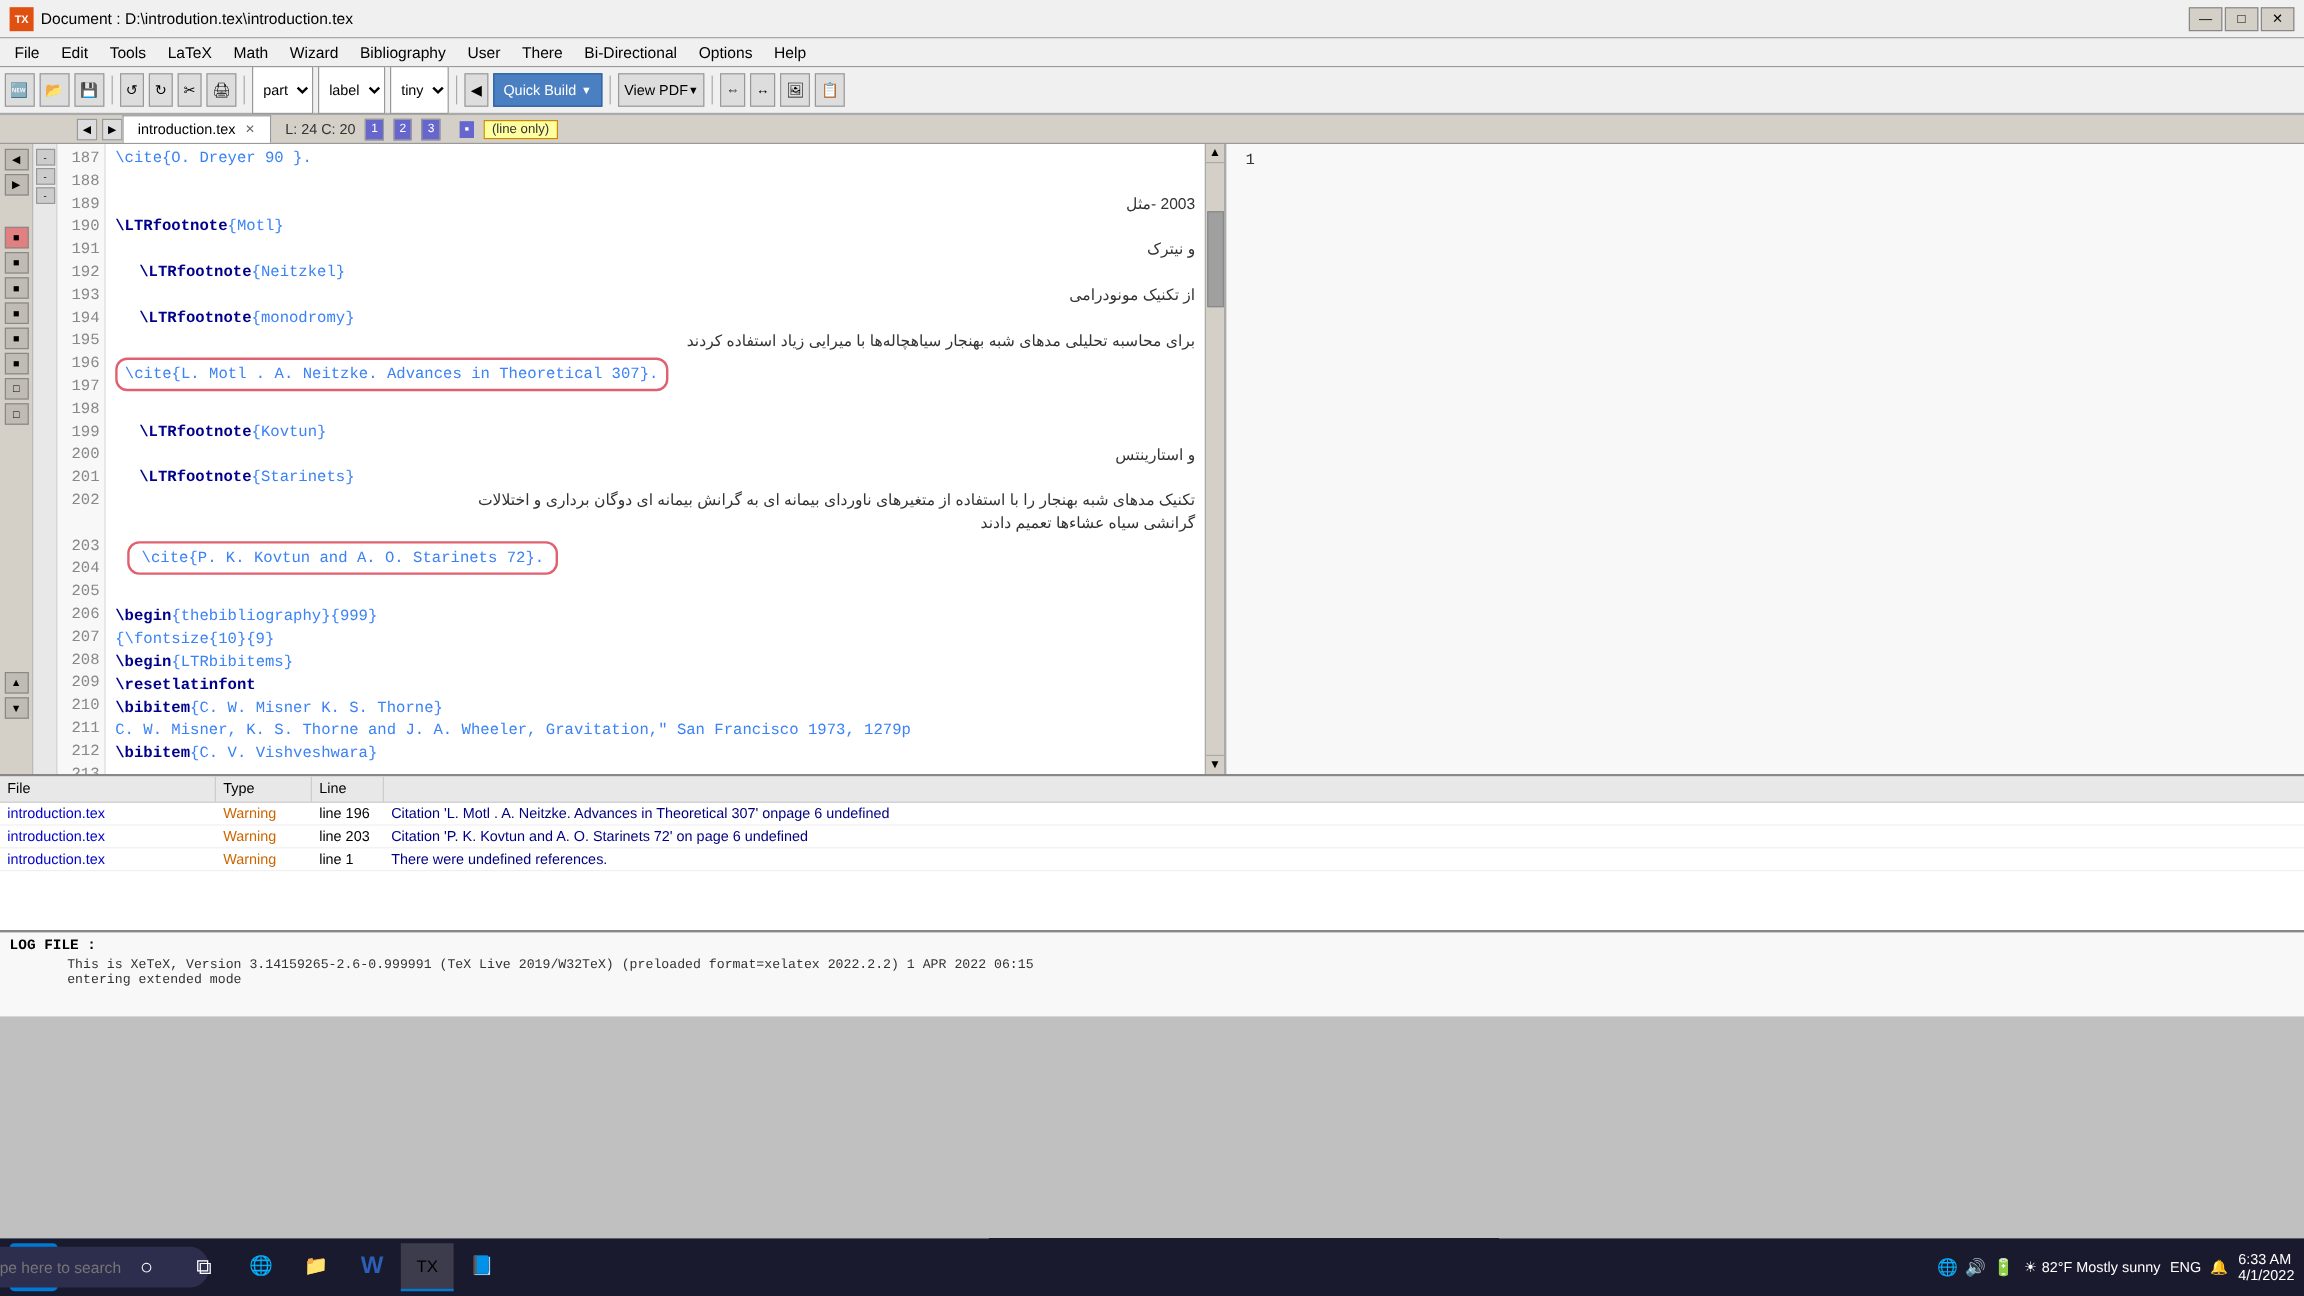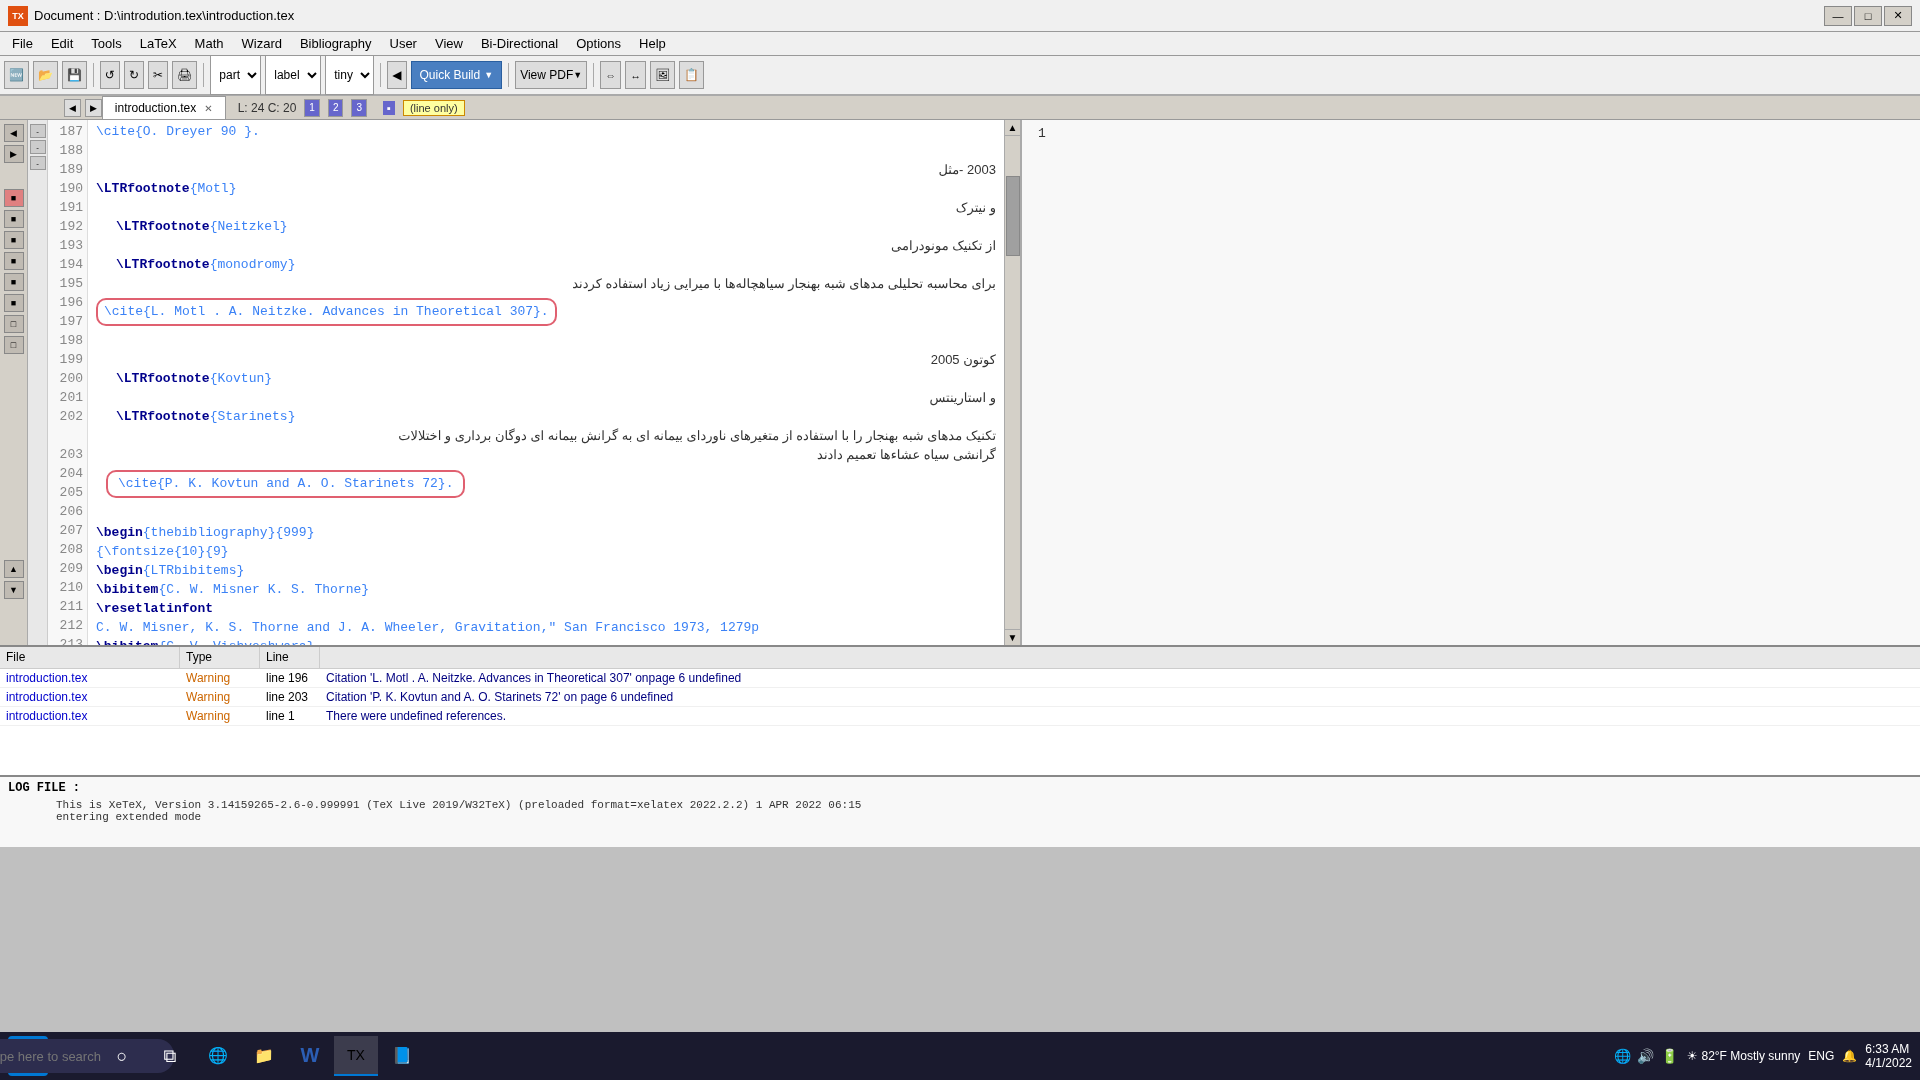--- a/index.html
+++ b/index.html
@@ -360,21 +360,21 @@
 
 <div id="menu-bar">
   <span class="menu-item">File</span>
   <span class="menu-item">Edit</span>
   <span class="menu-item">Tools</span>
   <span class="menu-item">LaTeX</span>
   <span class="menu-item">Math</span>
   <span class="menu-item">Wizard</span>
   <span class="menu-item">Bibliography</span>
   <span class="menu-item">User</span>
-  <span class="menu-item">View</span>
+  <span class="menu-item">There</span>
   <span class="menu-item">Bi-Directional</span>
   <span class="menu-item">Options</span>
   <span class="menu-item">Help</span>
 </div>
 
 <div id="toolbar">
   <button class="tb-btn">🆕</button>
   <button class="tb-btn">📂</button>
   <button class="tb-btn">💾</button>
   <div class="tb-sep"></div>
@@ -533,23 +533,20 @@
       </div>
 
       <div class="code-line" style="height: 38px; position: relative; line-height: 38px;">
         <span style="border: 2px solid #e06070; border-radius: 10px; padding: 4px 6px; display: inline-block; line-height: 1.2;">
           <span class="normal-text">\cite{L. Motl . A. Neitzke. Advances in Theoretical 307}.</span>
         </span>
       </div>
 
       <div class="code-line"></div>
 
-      <div class="code-line" style="display:flex; justify-content:flex-end;">
-        <span style="direction:rtl; color:#333; font-family: Arial, sans-serif;">کوتون  2005</span>
-      </div>
 
       <div class="code-line">
         <span style="padding-left:20px;"><span class="keyword">\LTRfootnote</span><span class="normal-text">{Kovtun}</span></span>
       </div>
 
       <div class="code-line" style="display:flex; justify-content:flex-end;">
         <span style="direction:rtl; color:#333; font-family: Arial, sans-serif;">و استارینتس</span>
       </div>
 
       <div class="code-line">
@@ -577,25 +574,25 @@
 
       <div class="code-line">
         <span class="normal-text">{\fontsize{10}{9}</span>
       </div>
 
       <div class="code-line">
         <span class="keyword">\begin</span><span class="normal-text">{LTRbibitems}</span>
       </div>
 
       <div class="code-line">
+        <span class="keyword">\resetlatinfont</span>
+      </div>
+
+      <div class="code-line">
         <span class="keyword">\bibitem</span><span class="normal-text">{C. W. Misner K. S. Thorne}</span>
-      </div>
-
-      <div class="code-line">
-        <span class="keyword">\resetlatinfont</span>
       </div>
 
       <div class="code-line">
         <span class="normal-text">C. W. Misner, K. S. Thorne and J. A. Wheeler, Gravitation," San Francisco 1973, 1279p</span>
       </div>
 
       <div class="code-line">
         <span class="keyword">\bibitem</span><span class="normal-text">{C. V. Vishveshwara}</span>
       </div>
 

